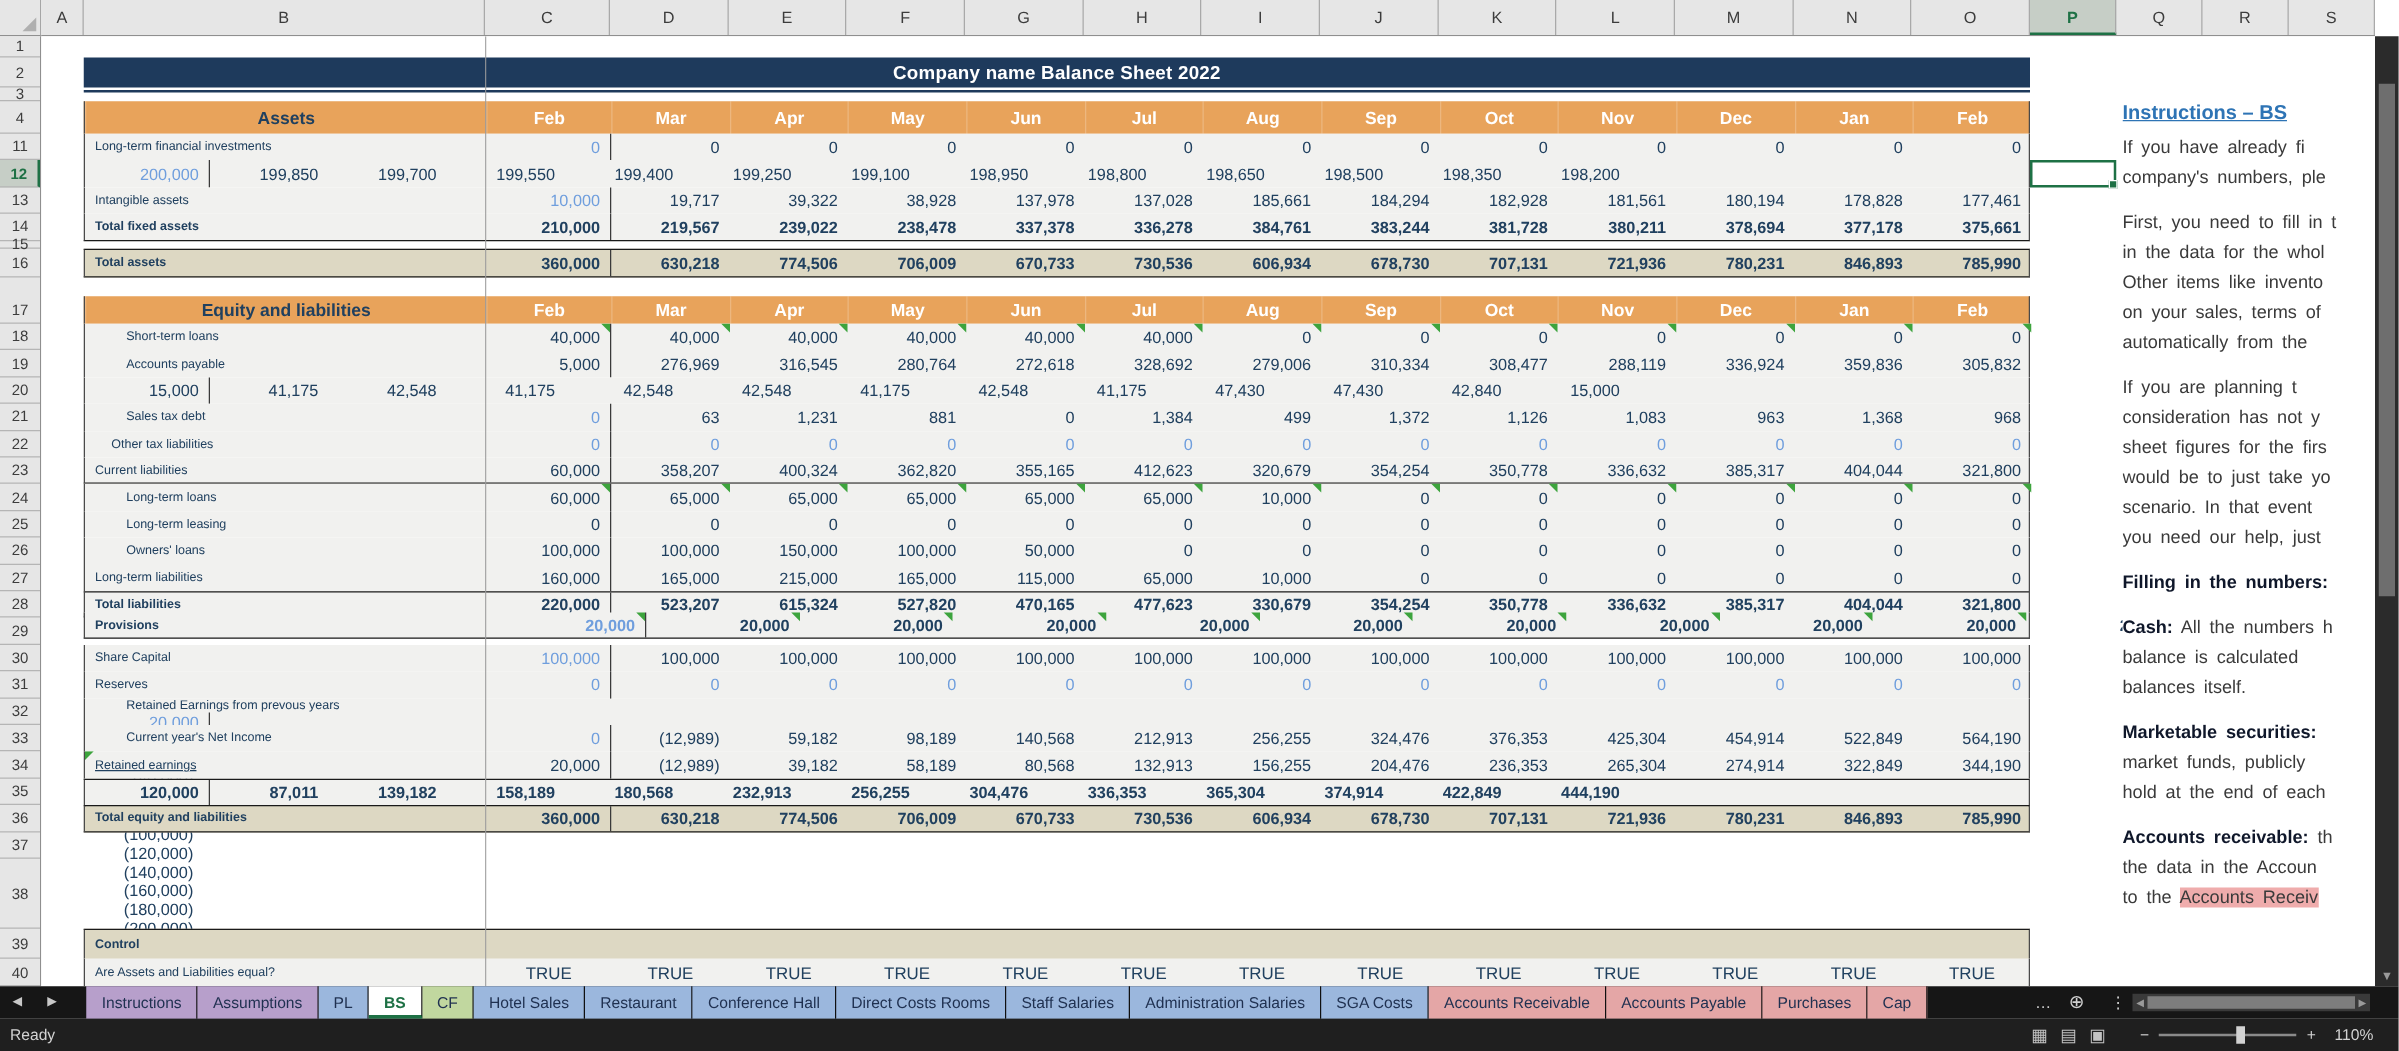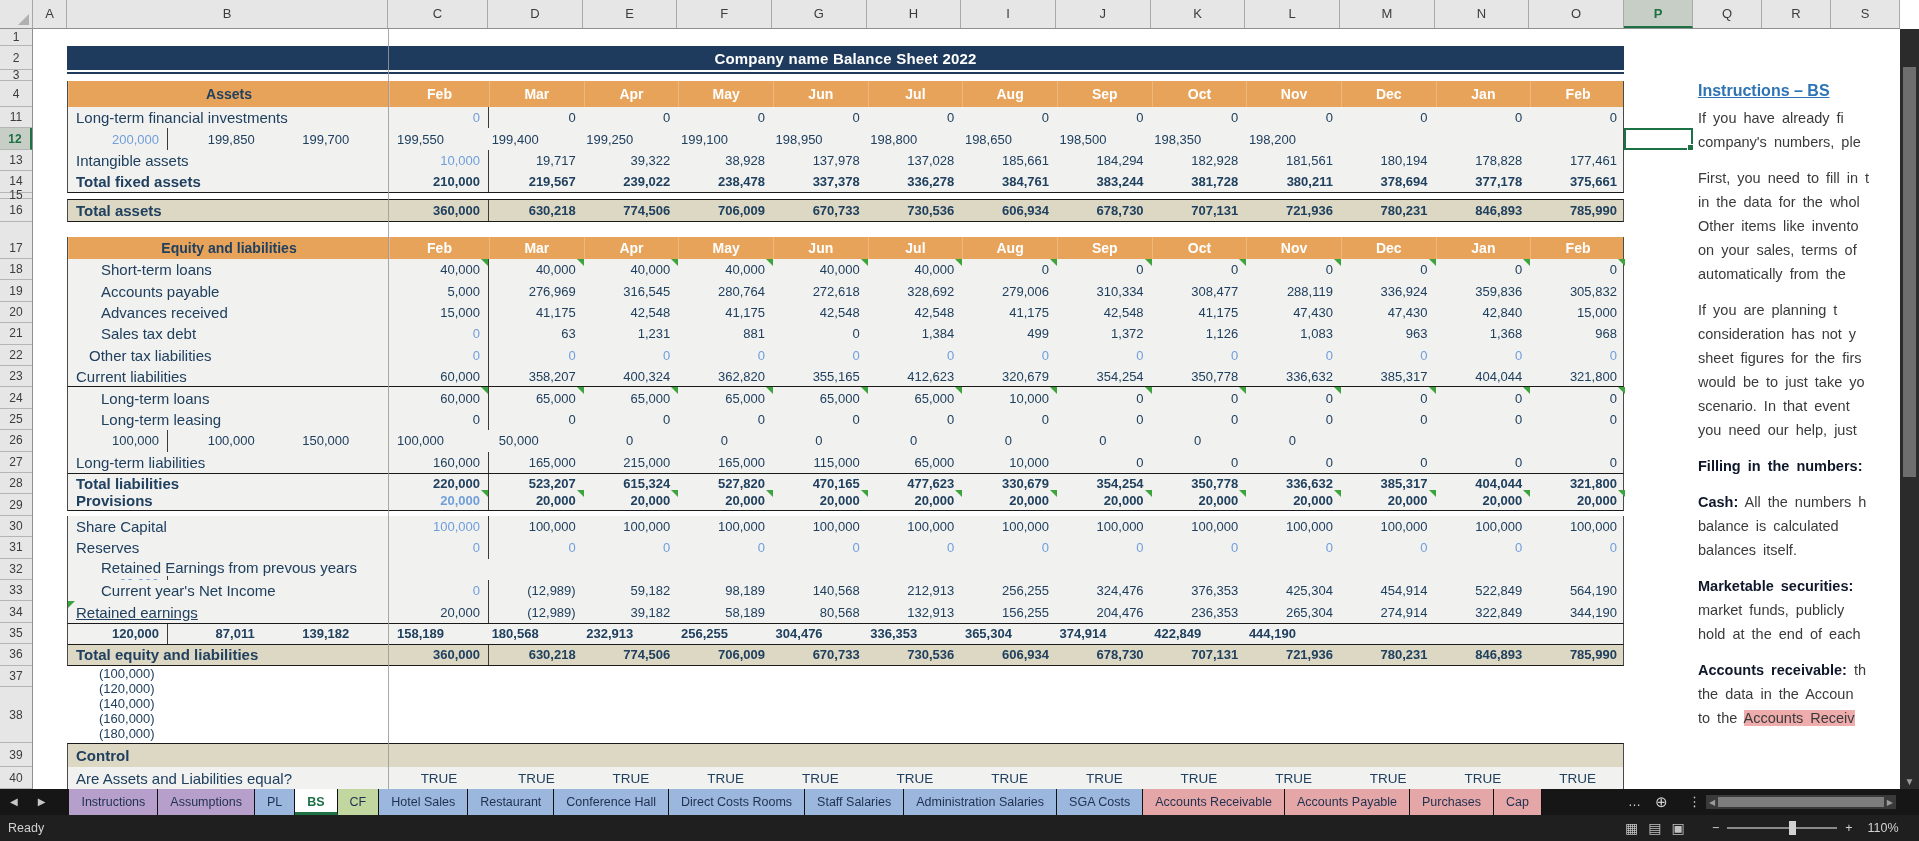--- a/index.html
+++ b/index.html
@@ -30,21 +30,21 @@
   .bt { border-top:1px solid #1a1a1a; }
   .bb { border-bottom:1px solid #1a1a1a; }
   .beige { background:#ddd8c3; }
   .title-row { background:#1e3a5c; color:#fff; font-weight:bold; font-size:15px;
     display:flex; align-items:center; justify-content:center; letter-spacing:.2px; }
   .title-underline { position:absolute; left:34px; width:1557px; height:2px; background:#1e3a5c; }
   .hdr-row { background:#e8a35b; color:#fff; font-weight:bold; }
   .hdr-row .lblcell, .hdr-row .vcell { display:flex; align-items:center; justify-content:center;
     font-size:14px; border-left:1px solid rgba(255,255,255,.22); }
   .lblcell { width:321px; flex:none; position:relative; display:flex; align-items:center;
-    font-size:15px; color:#20405f; overflow:hidden; white-space:nowrap; }
+    font-size:10px; color:#20405f; overflow:hidden; white-space:nowrap; }
   .vcell { flex:none; position:relative; display:flex; align-items:center; justify-content:flex-end;
     padding-right:8px; font-size:13px; color:#20405f; font-variant-numeric:tabular-nums; }
   .vcell.c0 { border-right:1px solid #3a3a3a; }
   .vcell.blue { color:#6f9edd; }
   .vcell.ctr { justify-content:center; padding-right:0; font-size:13.5px; }
   .srow.bold .lblcell, .srow.bold .vcell { font-weight:bold; }
   .flag::after { content:""; position:absolute; right:0; top:0; width:0; height:0;
     border-left:7px solid transparent; border-top:7px solid #3da43d; }
   .lflag::before { content:""; position:absolute; left:0; top:0; width:0; height:0;
     border-right:7px solid transparent; border-top:7px solid #3da43d; }
@@ -300,21 +300,20 @@
         <div class="vcell" style="width: 94.6667px;">328,692</div>
         <div class="vcell" style="width: 94.6667px;">279,006</div>
         <div class="vcell" style="width: 94.6667px;">310,334</div>
         <div class="vcell" style="width: 94.6667px;">308,477</div>
         <div class="vcell" style="width: 94.6667px;">288,119</div>
         <div class="vcell" style="width: 94.6667px;">336,924</div>
         <div class="vcell" style="width: 94.6667px;">359,836</div>
         <div class="vcell" style="width: 94.6667px;">305,832</div>
       </div>
       <div class="srow table-row" style="top: 272.8px; height: 21.4px;">
-        <div class="lblcell" style="padding-left: 33px;">Advances received</div>
         <div class="vcell c0" style="width: 100px;">15,000</div>
         <div class="vcell" style="width: 94.6667px;">41,175</div>
         <div class="vcell" style="width: 94.6667px;">42,548</div>
         <div class="vcell" style="width: 94.6667px;">41,175</div>
         <div class="vcell" style="width: 94.6667px;">42,548</div>
         <div class="vcell" style="width: 94.6667px;">42,548</div>
         <div class="vcell" style="width: 94.6667px;">41,175</div>
         <div class="vcell" style="width: 94.6667px;">42,548</div>
         <div class="vcell" style="width: 94.6667px;">41,175</div>
         <div class="vcell" style="width: 94.6667px;">47,430</div>
@@ -396,20 +395,21 @@
         <div class="vcell" style="width: 94.6667px;">0</div>
         <div class="vcell" style="width: 94.6667px;">0</div>
         <div class="vcell" style="width: 94.6667px;">0</div>
         <div class="vcell" style="width: 94.6667px;">0</div>
         <div class="vcell" style="width: 94.6667px;">0</div>
         <div class="vcell" style="width: 94.6667px;">0</div>
         <div class="vcell" style="width: 94.6667px;">0</div>
         <div class="vcell" style="width: 94.6667px;">0</div>
       </div>
       <div class="srow table-row" style="top: 401.2px; height: 21.4px;">
+        <div class="lblcell" style="padding-left: 33px;">Owners' loans</div>
         <div class="vcell c0" style="width: 100px;">100,000</div>
         <div class="vcell" style="width: 94.6667px;">100,000</div>
         <div class="vcell" style="width: 94.6667px;">150,000</div>
         <div class="vcell" style="width: 94.6667px;">100,000</div>
         <div class="vcell" style="width: 94.6667px;">50,000</div>
         <div class="vcell" style="width: 94.6667px;">0</div>
         <div class="vcell" style="width: 94.6667px;">0</div>
         <div class="vcell" style="width: 94.6667px;">0</div>
         <div class="vcell" style="width: 94.6667px;">0</div>
         <div class="vcell" style="width: 94.6667px;">0</div>
@@ -442,21 +442,21 @@
         <div class="vcell" style="width: 94.6667px;">470,165</div>
         <div class="vcell" style="width: 94.6667px;">477,623</div>
         <div class="vcell" style="width: 94.6667px;">330,679</div>
         <div class="vcell" style="width: 94.6667px;">354,254</div>
         <div class="vcell" style="width: 94.6667px;">350,778</div>
         <div class="vcell" style="width: 94.6667px;">336,632</div>
         <div class="vcell" style="width: 94.6667px;">385,317</div>
         <div class="vcell" style="width: 94.6667px;">404,044</div>
         <div class="vcell" style="width: 94.6667px;">321,800</div>
       </div>
-      <div class="srow table-row bold bb" style="top: 461px; height: 21.4px;">
+      <div class="srow table-row bold bb" style="top: 461px; height: 21.4px; gap: 28px;">
         <div class="lblcell" style="padding-left: 8px; font-weight: bold;">Provisions</div>
         <div class="vcell c0 blue flag" style="width: 100px;">20,000</div>
         <div class="vcell flag" style="width: 94.6667px;">20,000</div>
         <div class="vcell flag" style="width: 94.6667px;">20,000</div>
         <div class="vcell flag" style="width: 94.6667px;">20,000</div>
         <div class="vcell flag" style="width: 94.6667px;">20,000</div>
         <div class="vcell flag" style="width: 94.6667px;">20,000</div>
         <div class="vcell flag" style="width: 94.6667px;">20,000</div>
         <div class="vcell flag" style="width: 94.6667px;">20,000</div>
         <div class="vcell flag" style="width: 94.6667px;">20,000</div>

